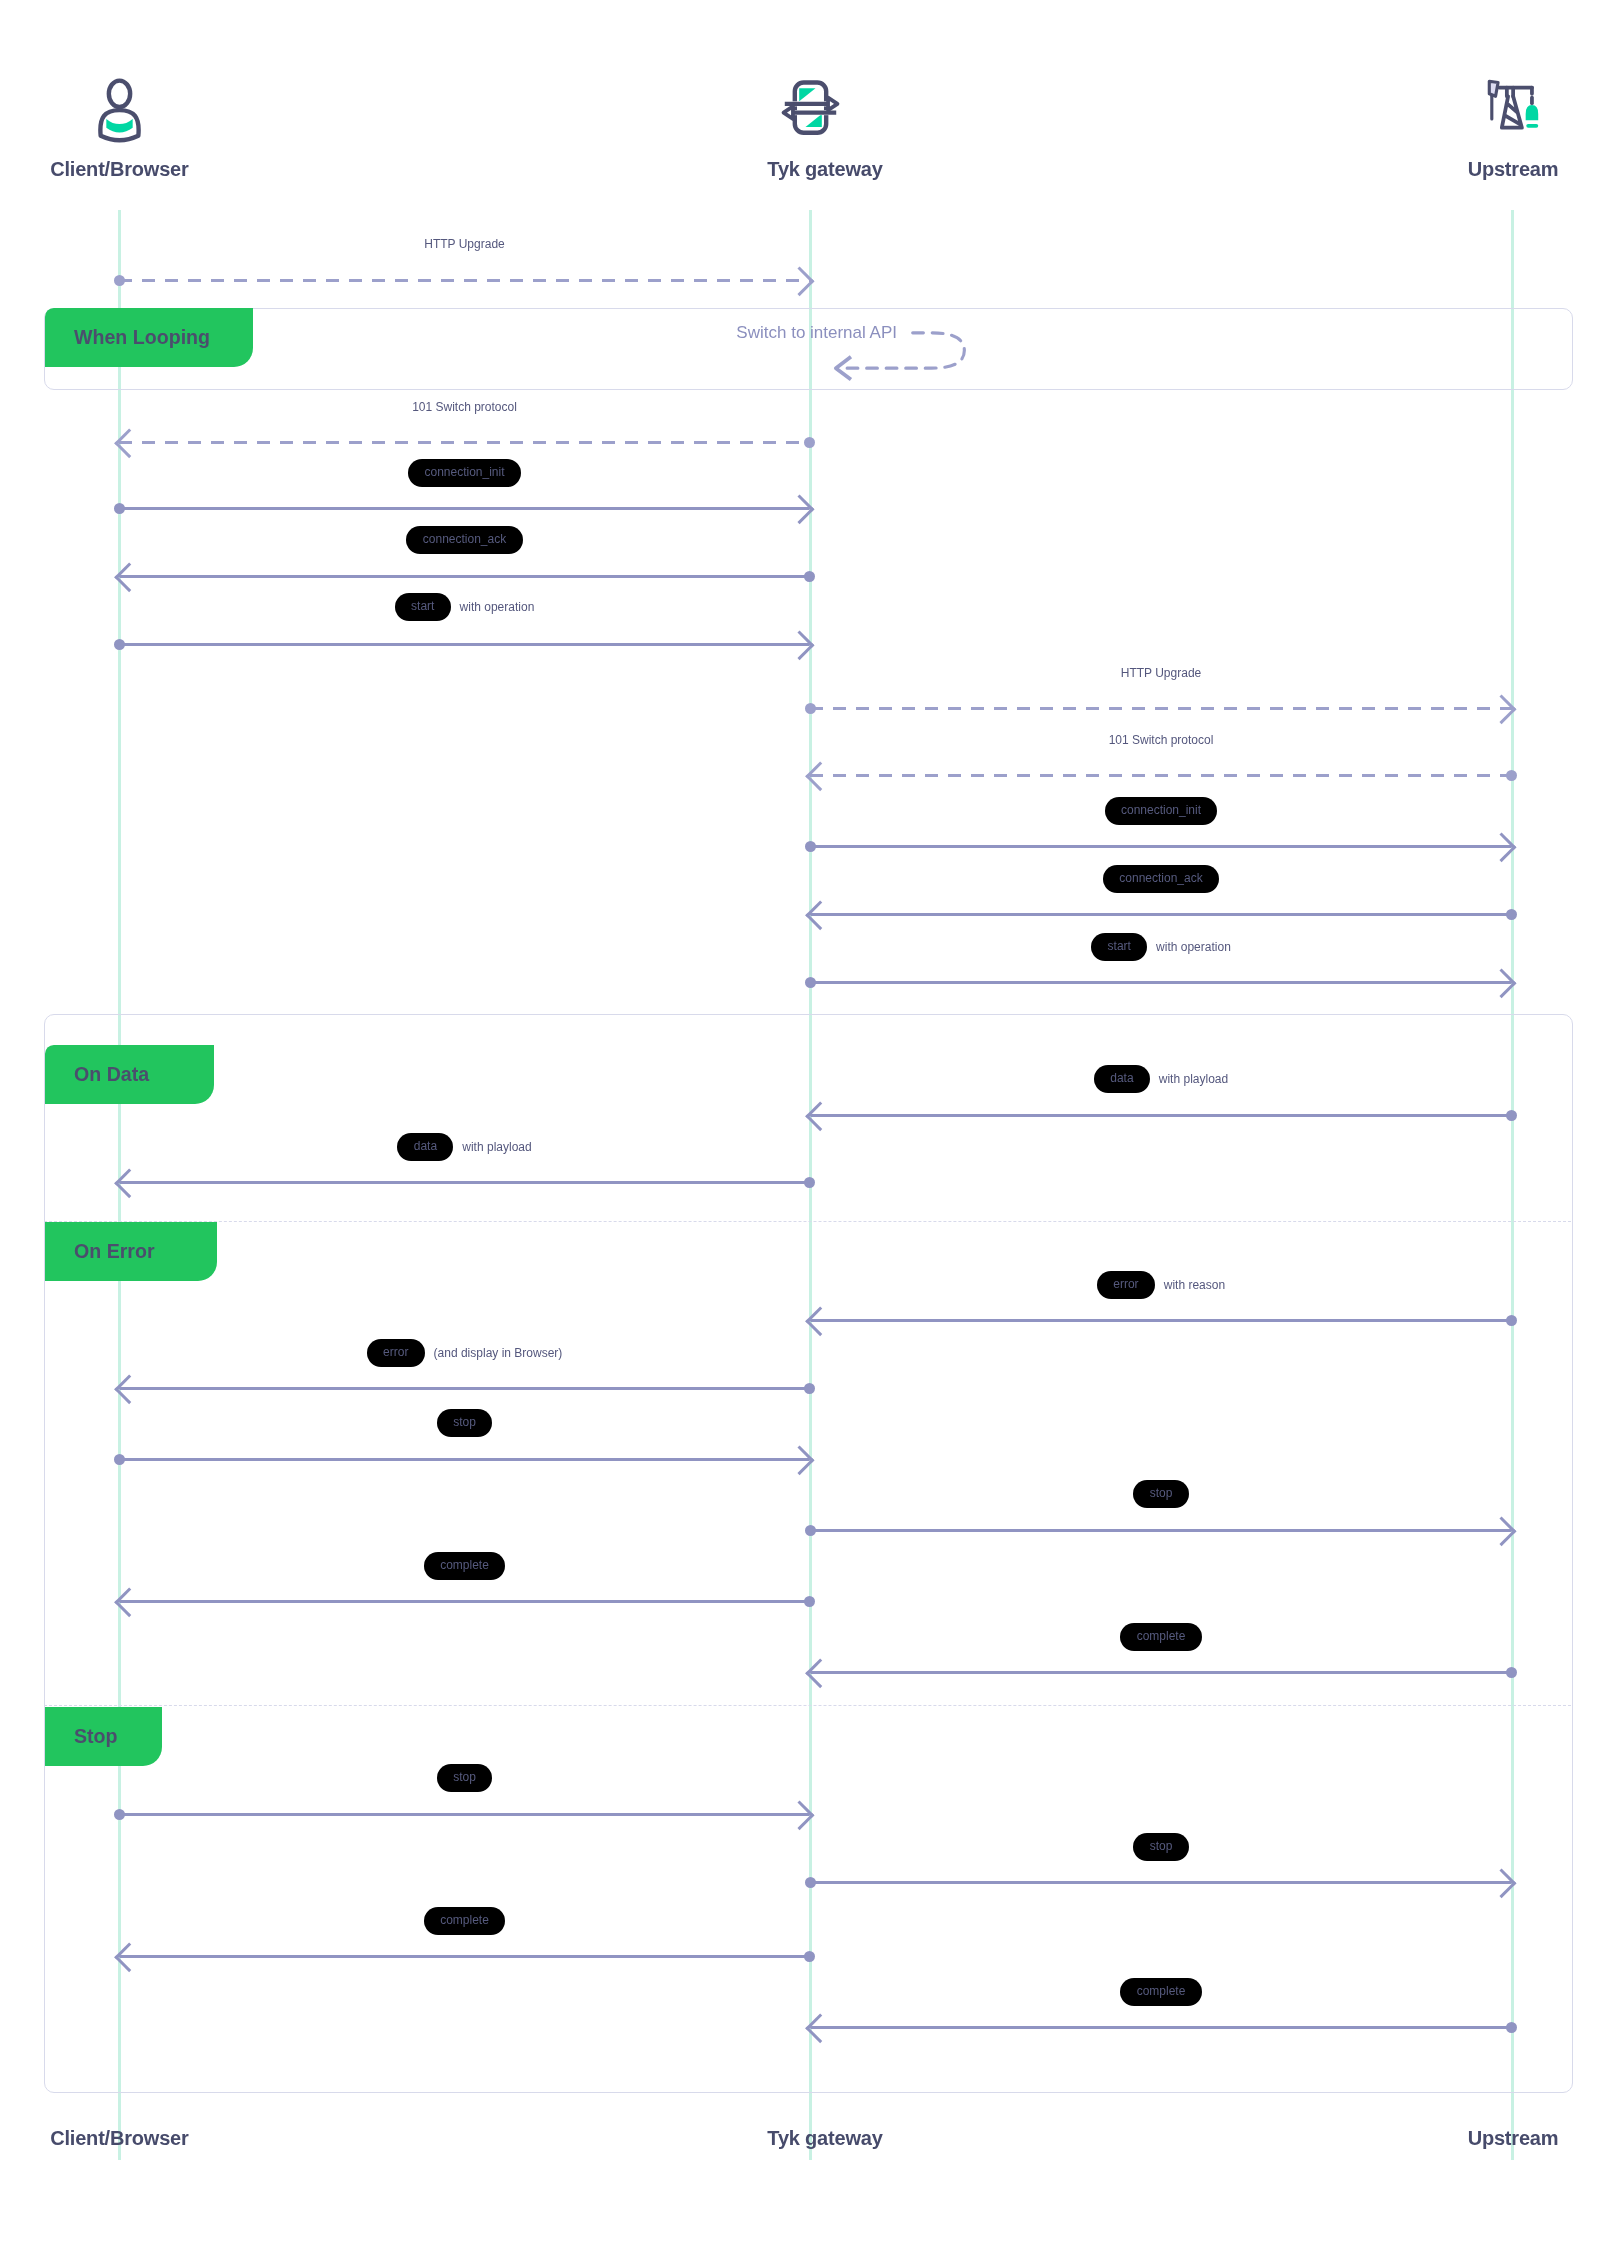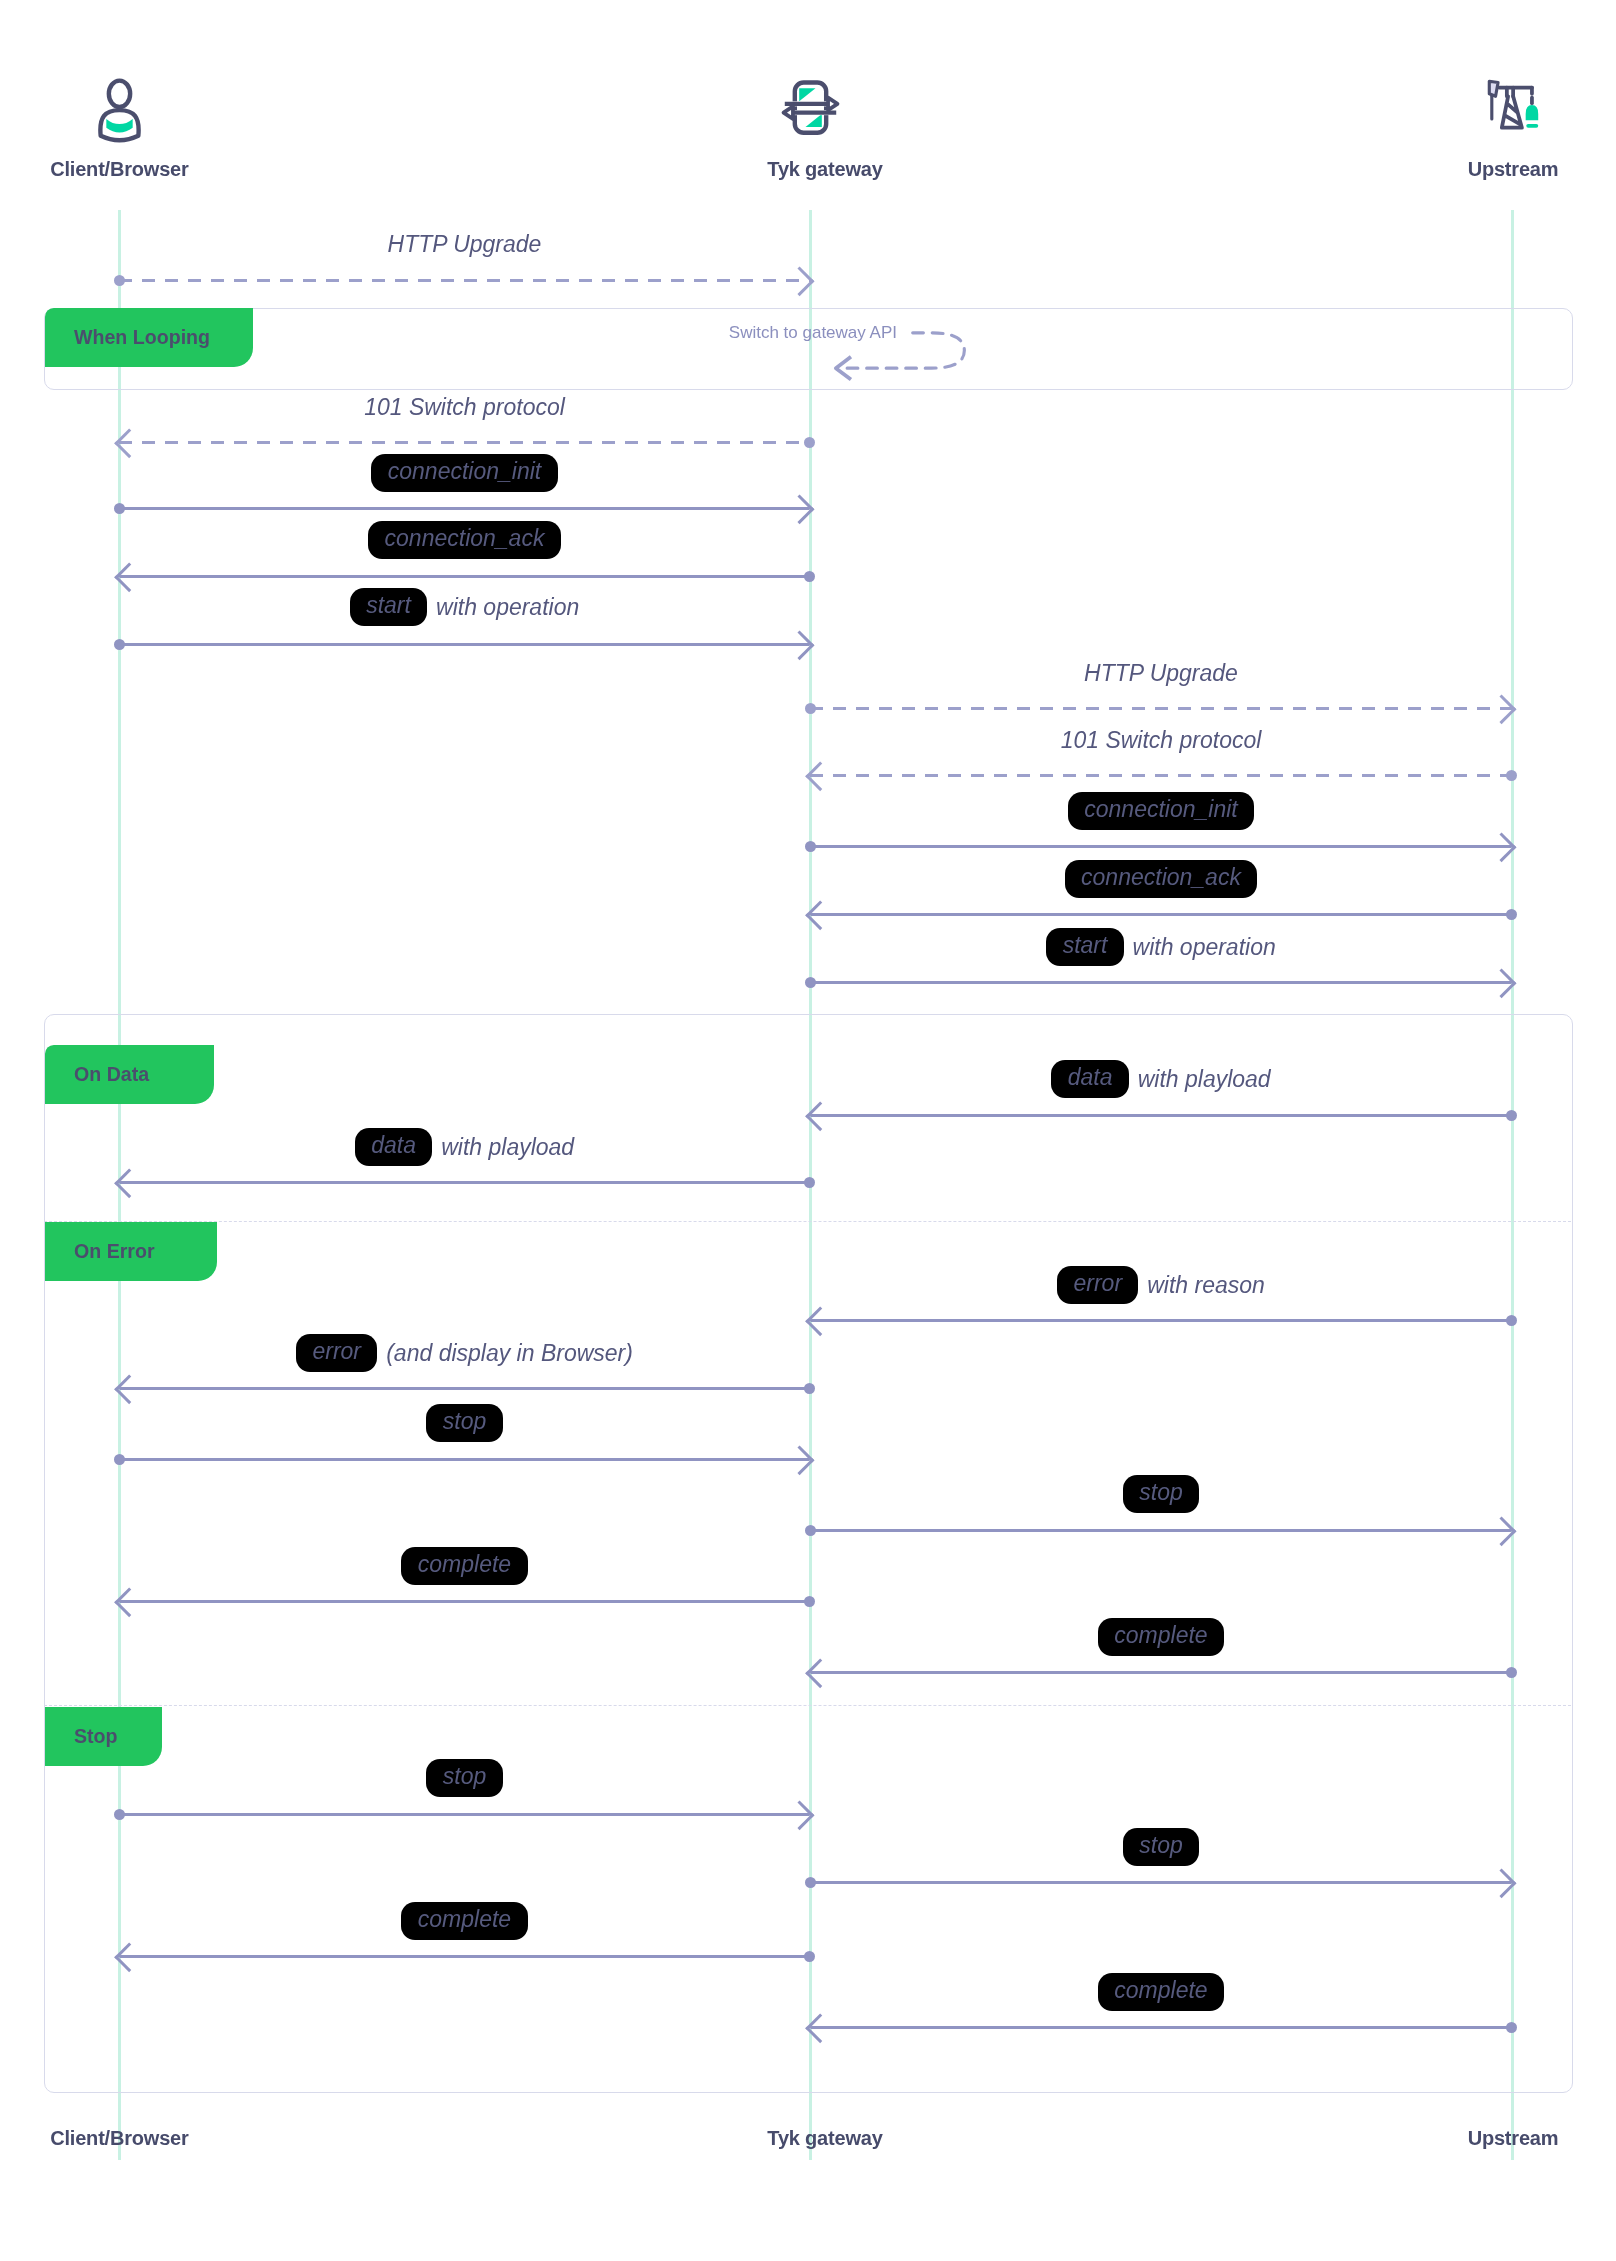--- a/index.html
+++ b/index.html
@@ -26,21 +26,21 @@
   .frame-label{position:absolute;background:#22c55e;color:#4b4e6d;font-weight:bold;
                font-size:19.6px;display:flex;align-items:center;padding-left:29px;
                box-sizing:border-box;height:59px;border-radius:8.8px 0 19px 0;}
   .frame-label.mid{border-radius:0 0 19px 0;}
   .divider{position:absolute;left:0;width:100%;border-top:1.3px dashed #d8daeb;}
 
   
   .span-ct{left:119px;width:691px;}
   .span-tu{left:810px;width:702px;}
   .msg-label{position:absolute;height:40px;display:flex;align-items:center;
-             justify-content:center;font-size:23px;color:#54577d;font-style:italic;}
+             justify-content:center;font-size:12px;color:#54577d;}
   .pill{background:#000000;border-radius:14px;padding:6.3px 16.4px 8.8px;line-height:1;
         color:#565a7e;}
   .after-pill{margin-left:8.8px;text-align:center;}
   .plain{color:#54577d;}
 
   .arrow{position:absolute;height:3.2px;}
   .arrow.solid{background:#9094c2;border-radius:1.9px;}
   .arrow.dashed{background:repeating-linear-gradient(90deg,#9ca0cb 0 12.6px,transparent 12.6px 23px);}
   .arrow .dot{position:absolute;width:11.4px;height:11.4px;border-radius:50%;background:#9094c2;top:-4.4px;}
   .arrow .chev{position:absolute;width:17.7px;height:17.7px;border:solid #9094c2;
@@ -98,21 +98,21 @@
       <path d="M22 34 V 70" stroke="#4b4e6d" stroke-width="5" fill="none"></path>
     </svg>
   </div>
 
   <div class="actor-label top ax-client">Client/Browser</div>
   <div class="actor-label top ax-gateway">Tyk gateway</div>
   <div class="actor-label top ax-upstream">Upstream</div>
 
   <div class="frame frame-when"></div>
   <div class="frame-label" style="top:308px;left:45px;width:208px;">When Looping</div>
-  <div class="self-note">Switch to gateway API</div>
+  <div class="self-note">Switch to internal API</div>
   <div class="self-arrow">
     <svg width="171" height="63" viewBox="0 0 270 100">
       <path d="M148 22 H 178 Q 230 22 230 50 Q 230 78 178 78 H 34" fill="none" stroke="#9ca0cb" stroke-width="5" stroke-dasharray="17 14" stroke-linecap="round"></path>
       <polyline points="50,60 26,78 50,96" fill="none" stroke="#9ca0cb" stroke-width="6" stroke-linejoin="round"></polyline>
     </svg>
   </div>
 
   <div class="frame frame-life"></div>
   <div class="frame-label" style="top:1045px;left:45px;width:169px;">On Data</div>
   <div class="divider" style="top:1221px;left:44px;width:1527px;"></div>

